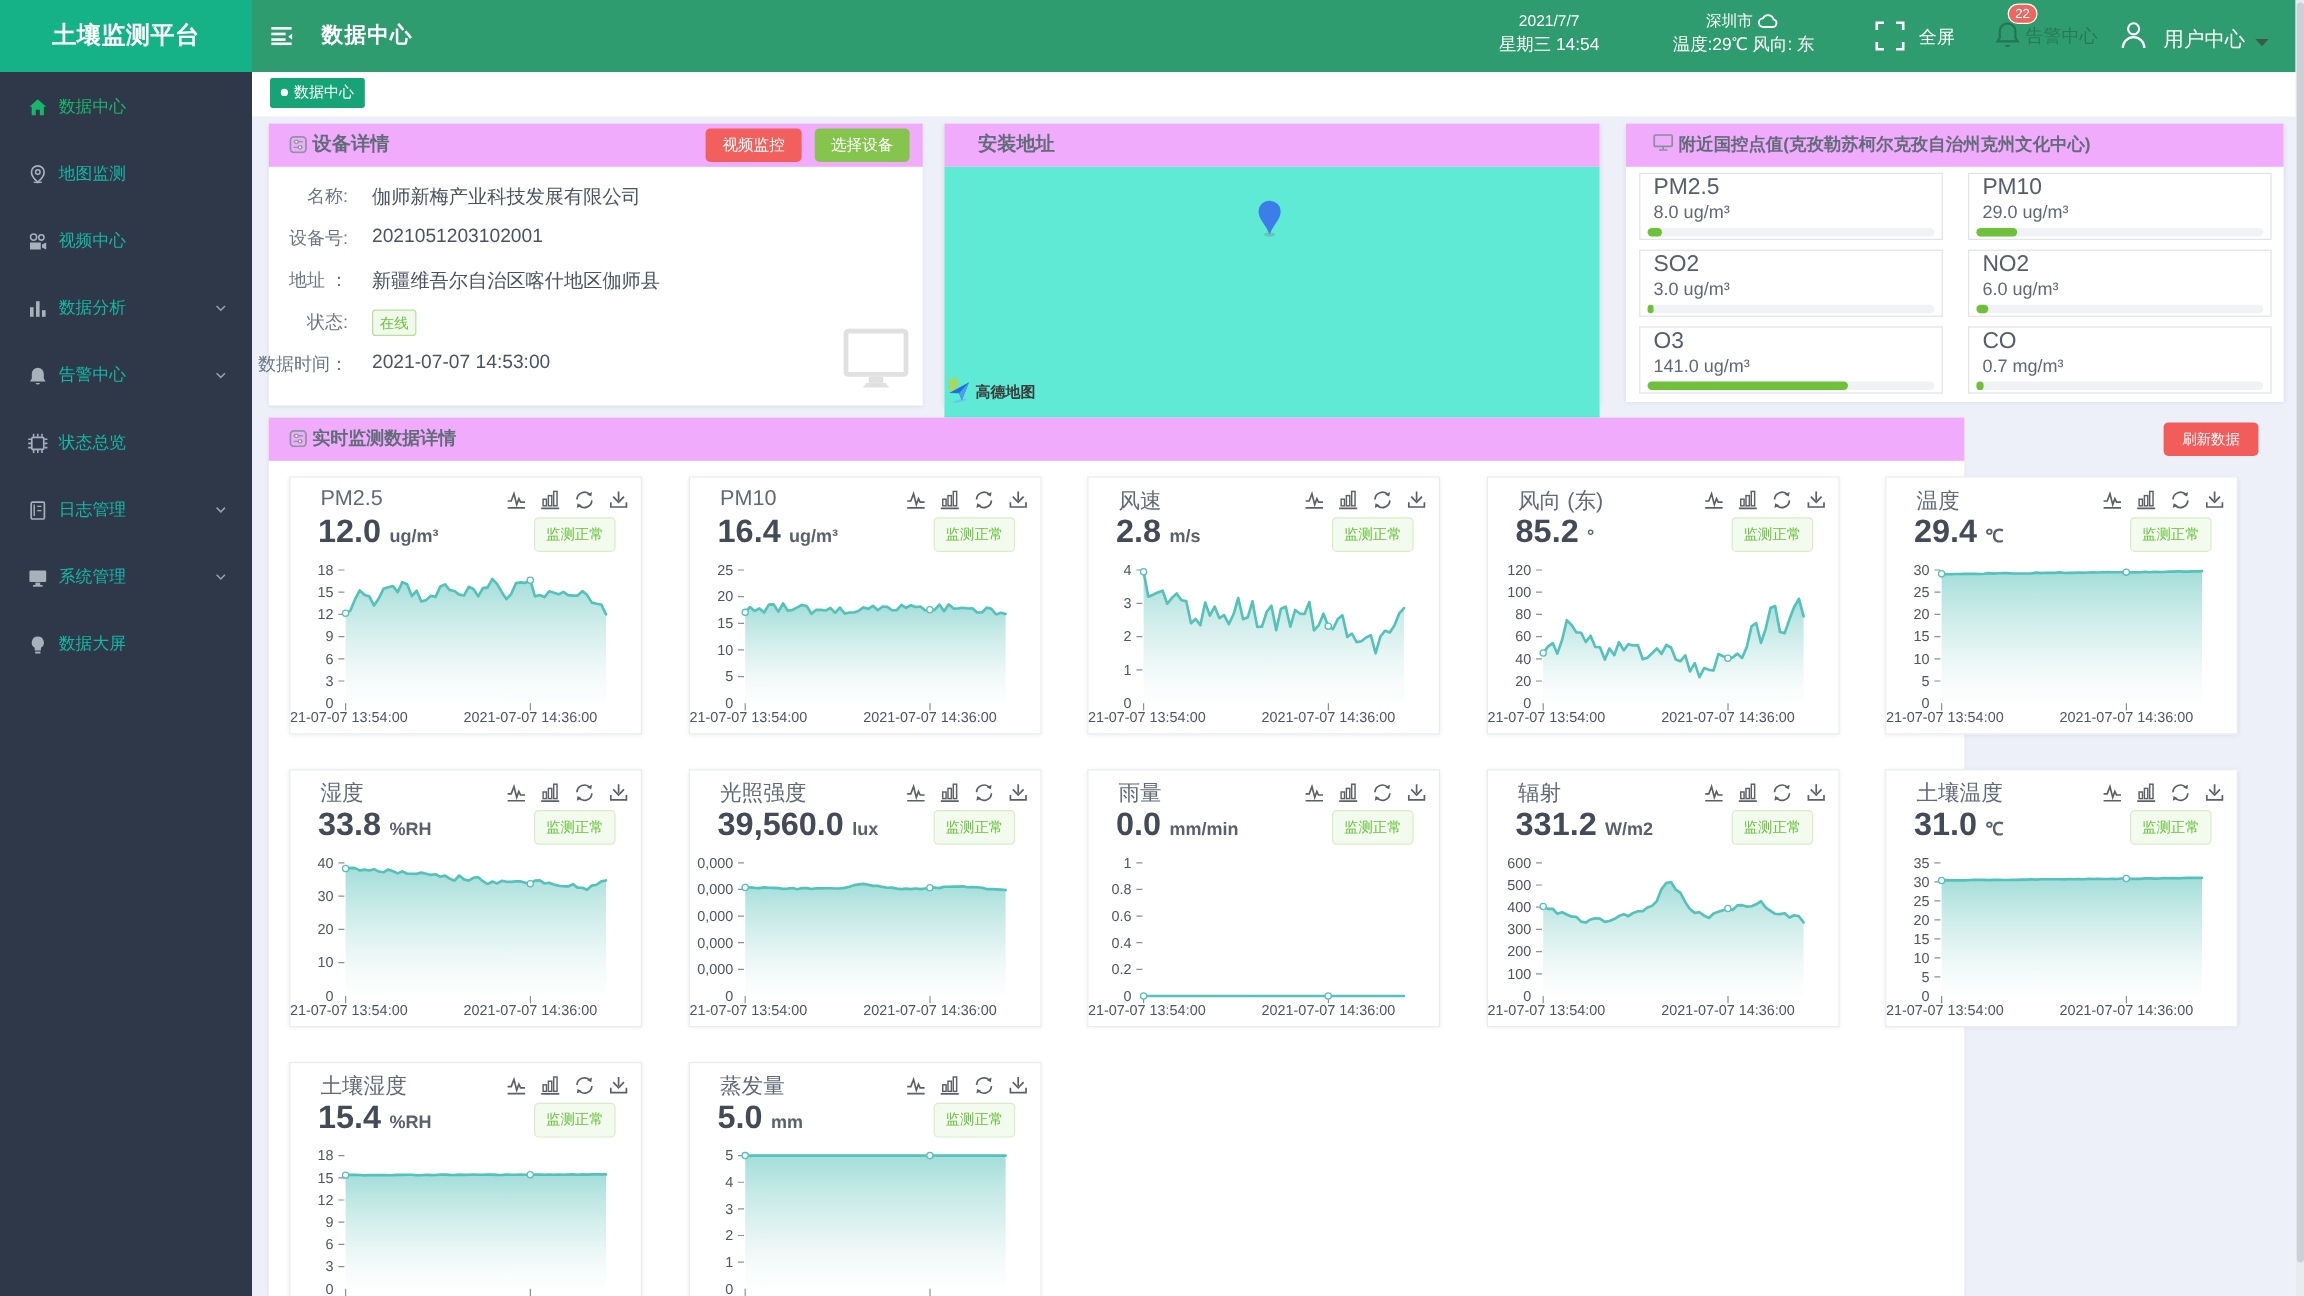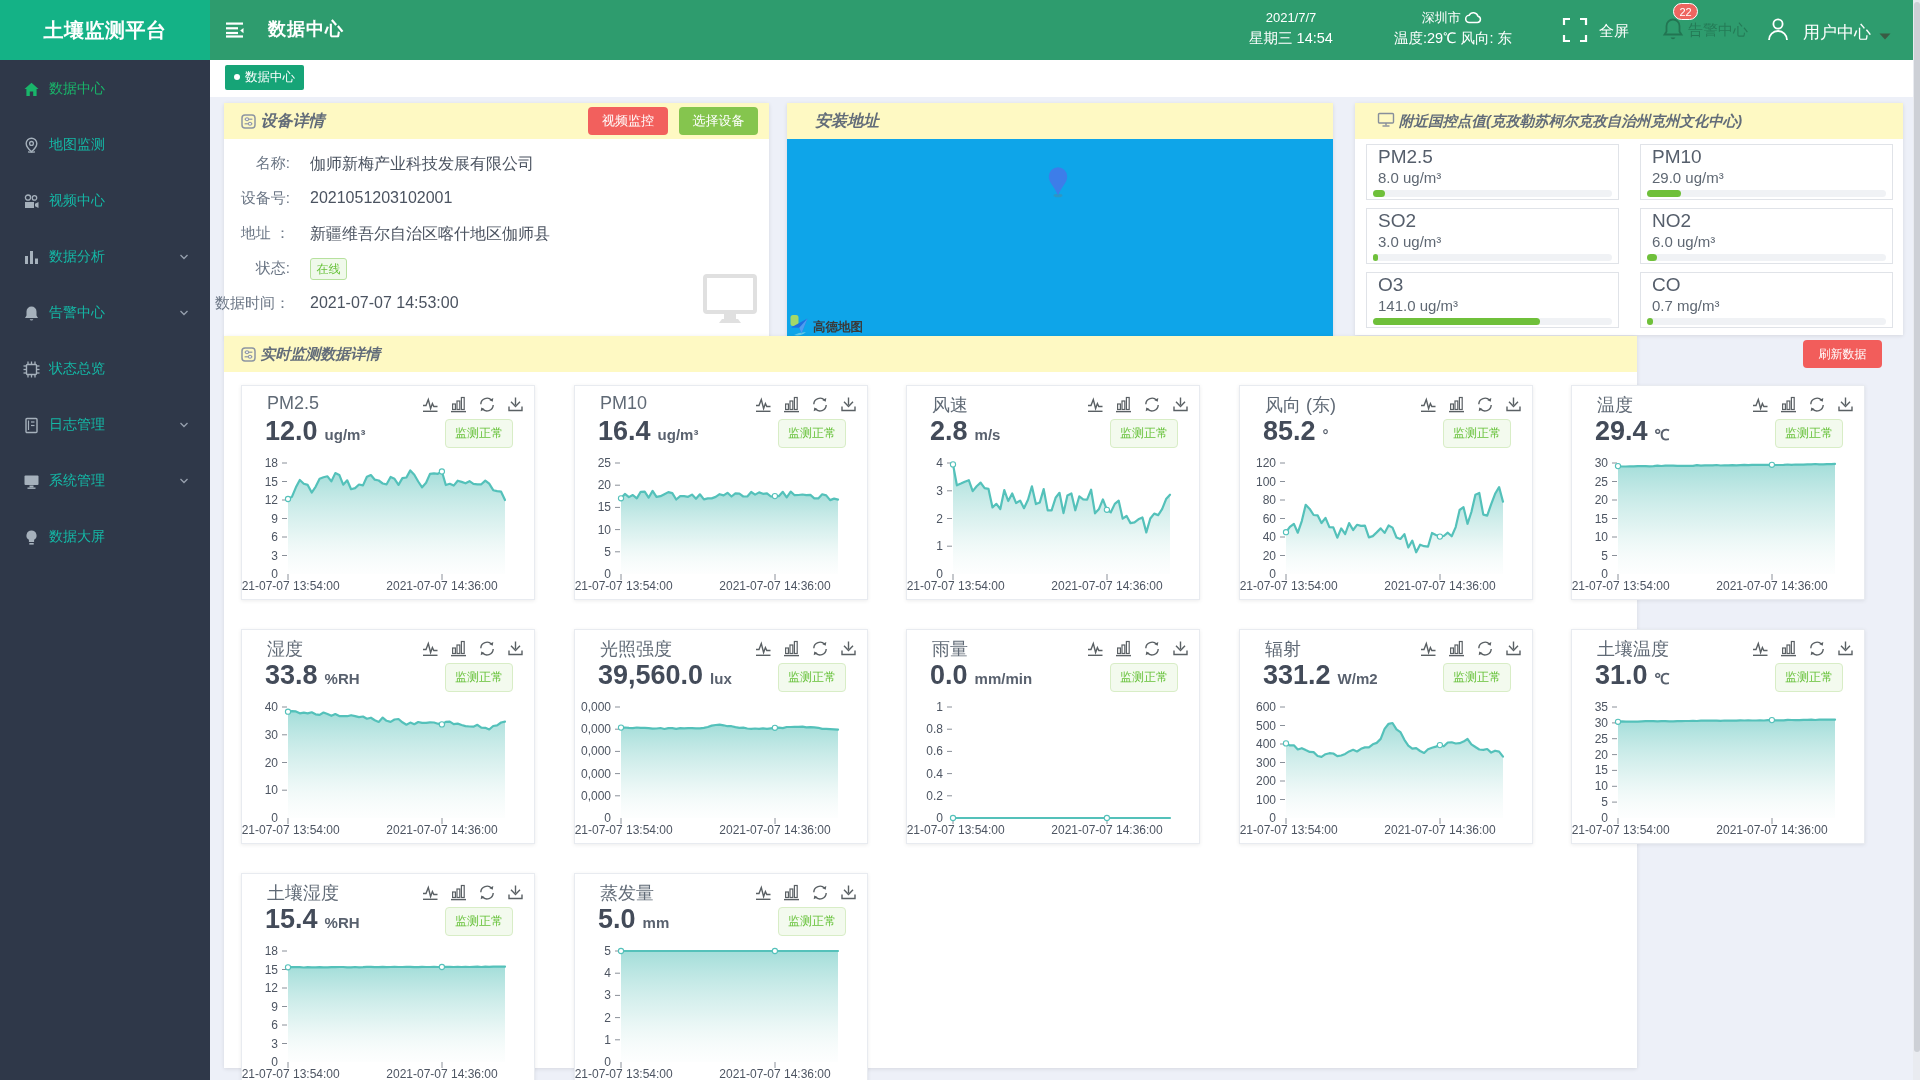--- a/index.html
+++ b/index.html
@@ -30,35 +30,35 @@
 #tbuser-i { left:1556px; top:16px; }
 #tbuser { left:1593px; top:21px; font-size:17px; }
 #tbcaret { left:1669px; top:26px; }
 #tbfull-i { left:1352px; top:17px; }
 #tbfull { left:1389px; top:22px; font-size:15px; }
 
 #tag { position:absolute; left:15px; top:5px; width:79px; height:25px; background:#16a477; border-radius:2px; color:#fff; font-size:12.5px; line-height:25px; text-align:center; }
 #tag .dot { display:inline-block; width:6px; height:6px; background:#fff; border-radius:3px; margin-right:5px; vertical-align:1px; }
 
 .panel { position:absolute; background:#fff; box-shadow:0 1px 4px rgba(0,0,0,0.10); }
-.phead { position:absolute; left:0; top:0; width:100%; height:36px; background:#fef9c3; color:#626c79; font-size:16px; font-weight:bold; line-height:36px;font-style:italic; }
+.phead { position:absolute; left:0; top:0; width:100%; height:36px; background:#f0abfc; color:#626c79; font-size:16px; font-weight:bold; line-height:36px; }
 .phead .pt { margin-left:17px; }
 #p1 { left:14px; top:6px; width:545px; height:235px; }
 #p2 { left:577px; top:6px; width:546px; height:235px; }
 #p3 { left:1145px; top:6px; width:548px; height:232px; }
-#p4 { left:14px; top:239px; width:1413px; height:732px; }
+#p4 { left:14px; top:251px; width:1413px; height:732px; }
 
 .drow { position:absolute; right:479px; font-size:15px; color:#6b7685; white-space:nowrap; }
 .dval { position:absolute; left:86px; font-size:16px; color:#4b5360; white-space:nowrap; }
 .btn { position:absolute; height:28px; border-radius:4px; color:#fff; font-size:13px; text-align:center; line-height:28px; }
 #btn-video { left:364px; top:4px; width:80px; background:#f2605d; }
 #btn-sel { left:455px; top:4px; width:79px; background:#85c54e; }
 .tag-online { position:absolute; left:86px; width:37px; height:22px; background:#f0f9eb; border:1px solid #b7e19e; border-radius:3px; color:#67c23a; font-size:12px; text-align:center; line-height:20px; }
 
-#mapbody { position:absolute; left:0; top:36px; width:100%; height:248px; background:#0ea5e9; }
+#mapbody { position:absolute; left:0; top:36px; width:100%; height:248px; background:#5eead4; }
 
 .ncard { position:absolute; width:253px; height:56px; border:1px solid #e0e3e8; background:#fff; }
 .nt { position:absolute; left:11px; top:1px; font-size:19px; color:#555e6b; }
 .nv { position:absolute; left:11px; top:24px; font-size:15px; color:#5f6873; }
 .nbar { position:absolute; left:6px; top:45px; width:239px; height:7px; background:#f0f2f5; border-radius:4px; }
 .nfill { height:7px; background:#6fc03a; border-radius:4px; }
 
 #btn-refresh { left:1579px; top:4px; height:28px; width:79px; background:#f25d5b; font-size:12px; }
 
 .card { position:absolute; width:294px; height:215px; background:#fff; border:1px solid #e8ebf0; box-shadow:0 1px 4px rgba(0,0,0,0.08); }

